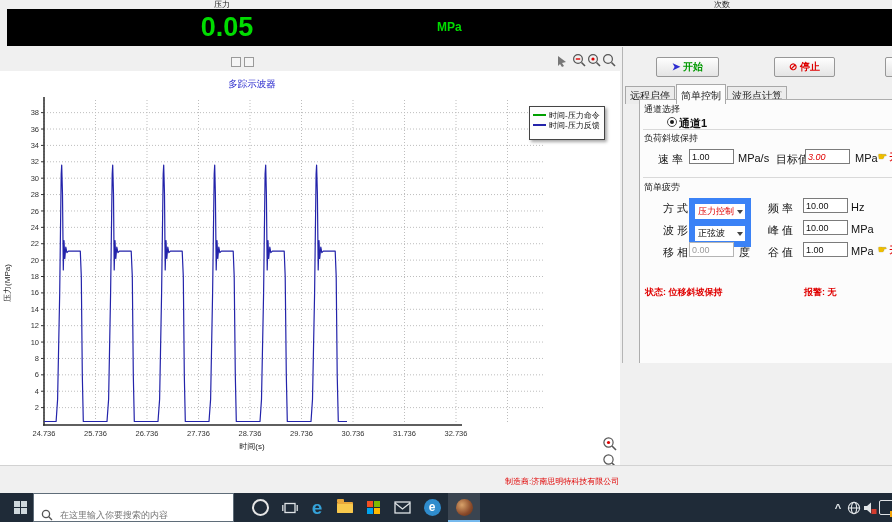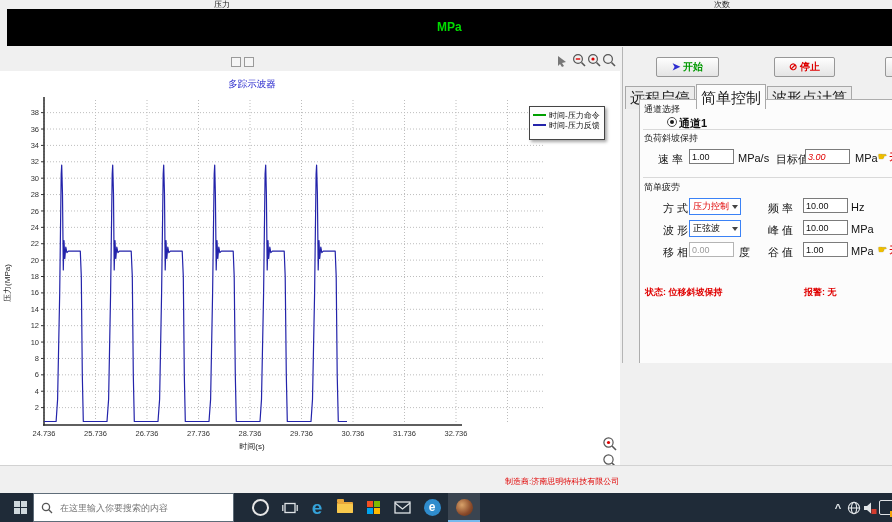--- a/index.html
+++ b/index.html
@@ -22,46 +22,46 @@
   .axis{stroke:#2a2a2a;stroke-width:1.5}
   .ytick,.xtick{font-size:7.5px;fill:#333;font-family:"Liberation Sans",sans-serif}
   .ytick{text-anchor:end}
   .xtick{text-anchor:middle}
   .ctitle{font-size:9.5px;fill:#2323cc;text-anchor:middle;font-family:"Liberation Sans",sans-serif}
   .alabel{font-size:8px;fill:#222;text-anchor:middle;font-family:"Liberation Sans",sans-serif}
   
   .rpanel{left:622px;top:47px;width:270px;height:316px;background:#f0f0f0;border-left:1px solid #b5b5b5;overflow:hidden}
   .btn{position:absolute;background:linear-gradient(#fefefe,#e4e4e4);border:1px solid #979797;border-radius:2px;font-size:10px;font-weight:bold;text-align:center;line-height:17px;cursor:default;white-space:nowrap}
   .tabrow{position:absolute;left:2px;top:37px;height:15px}
-  .tab{display:inline-block;font-size:15px;padding:2px 4px 1px 4px;background:#ececec;border:1px solid #a8a8a8;border-bottom:none;color:#222;margin-right:1px;vertical-align:bottom}
+  .tab{display:inline-block;font-size:10px;padding:2px 4px 1px 4px;background:#ececec;border:1px solid #a8a8a8;border-bottom:none;color:#222;margin-right:1px;vertical-align:bottom}
   .tab.active{background:#fcfcfc;padding-top:4px;position:relative;z-index:3}
   .card{position:absolute;left:16px;top:52px;width:268px;height:364px;background:#fcfcfc;border:1px solid #adadad;overflow:hidden}
   .gsep{position:absolute;left:3px;width:261px;height:0;border-top:1px solid #d9d9d9}
   .glabel{position:absolute;font-size:9px;color:#1a1a1a;white-space:nowrap}
   .flabel{position:absolute;font-size:11px;color:#111;white-space:nowrap}
   .fin{position:absolute;height:13px;width:39px;border:1px solid #7b7b7b;background:#fff;font-size:9px;font-family:"Liberation Sans",sans-serif;padding:0 2px;color:#111}
   .fin.red{color:#e00000}
   .fin.dis{color:#9a9a9a;border-color:#b5b5b5}
-  .sel{position:absolute;height:15px;width:47px;border:1px solid #3b82f6;background:#fff;font-size:9px;line-height:15px;padding-left:3px;white-space:nowrap}
+  .sel{position:absolute;height:15px;width:47px;border:6px solid #3b82f6;background:#fff;font-size:9px;line-height:15px;padding-left:3px;white-space:nowrap}
   .sel .arr{position:absolute;right:2px;top:6px;width:0;height:0;border-left:3px solid transparent;border-right:3px solid transparent;border-top:4px solid #444}
   .gobtn{position:absolute;font-size:9.5px;font-weight:bold;color:#e00000;white-space:nowrap;cursor:default}
   .hand{color:#edbd00;text-shadow:0 0 1px #7a6200;font-size:10px}
   .radio{position:absolute;width:8px;height:8px;border:1px solid #4a4a4a;border-radius:50%;background:#fff}
   .radio .dot{position:absolute;left:2px;top:2px;width:4px;height:4px;border-radius:50%;background:#1a1a1a}
   .statusline{position:absolute;font-size:9px;color:#e00000;font-weight:bold;white-space:nowrap}
   
   .sbar{left:0;top:465px;width:892px;height:28px;background:#f0f0f0;border-top:1px solid #d2d2d2}
   .ipbox{position:absolute;left:2px;top:2px;width:152px;height:16px;border:1px solid #6e6e6e;background:#f8f8f8;font-size:7.5px;line-height:16px;padding-left:3px;color:#111;white-space:nowrap}
   .maker{position:absolute;left:505px;top:10px;font-size:8px;color:#e00000;white-space:nowrap}
   
   .taskbar{left:0;top:493px;width:892px;height:29px;background:#1f2b38}
   .tbi{position:absolute;top:0;height:29px;width:28px;display:flex;align-items:center;justify-content:center}
   .winlogo{display:grid;grid-template-columns:6px 6px;grid-template-rows:6px 6px;gap:1px}
   .winlogo span{background:#cfd8dd}
-  .searchbox{position:absolute;left:33px;top:0;width:199px;height:27px;background:#ffffff;border:1px solid #5f6d79;display:flex;align-items:center}
+  .searchbox{position:absolute;left:33px;top:0;width:199px;height:27px;background:#ffffff;border:1px solid #5f6d79;display:flex;align-items:flex-end}
   .searchbox input{border:none;outline:none;font-size:9px;color:#3a3a3a;width:160px;background:transparent;font-family:"Liberation Sans",sans-serif}
   .edge-e{color:#35a3da;font-size:19px;font-weight:bold;line-height:29px}
   .folder{position:relative;width:16px;height:11px;background:#e9a83b;border-radius:1px}
   .folder:before{content:"";position:absolute;left:0;top:-3px;width:7px;height:3px;background:#e9a83b;border-radius:1px 1px 0 0}
   .folder:after{content:"";position:absolute;left:0;top:2px;width:16px;height:9px;background:#f8c94d;border-radius:1px}
   .msgrid{display:grid;grid-template-columns:6px 6px;grid-template-rows:6px 6px;gap:1px}
   .ie-c{width:17px;height:17px;border-radius:50%;background:#2f8ccd;color:#fff;font-size:12px;font-weight:bold;text-align:center;line-height:17px}
   .applogo{width:17px;height:17px;border-radius:50%;background:radial-gradient(circle at 35% 35%,#d8a26a,#8a4a2a 60%,#5a2d18)}
   .appbtn{position:absolute;left:448px;top:0;width:32px;height:29px;background:rgba(255,255,255,.12);display:flex;align-items:center;justify-content:center}
   .appbtn .ul{position:absolute;left:0;bottom:0;width:32px;height:2px;background:#76b9ed}
@@ -69,20 +69,21 @@
   .imebox{position:relative;width:13px;height:13px;border:1.5px solid #dfe3e6;border-radius:2px}
   .imebox .badge{position:absolute;right:-3px;bottom:-3px;width:6px;height:6px;background:#f0a30a}
 </style>
 </head>
 <body>
 
 <div class="abs top-label" style="left:180px;top:0;width:84px">压力</div>
 <div class="abs top-label" style="left:680px;top:0;width:84px">次数</div>
 
 <div class="abs display-bar">
+  <div class="abs disp-val" style="left: 113px; top: 0px; width: 214px; color: rgb(0, 220, 0);">0.05</div>
   <div class="abs disp-unit" style="left: 430px; top: 0px; color: rgb(0, 220, 0);">MPa</div>
 </div>
 
 <div class="abs sq" style="left:231px;top:57px"></div>
 <div class="abs sq" style="left:244px;top:57px"></div>
 <svg class="abs" style="left:557px;top:55px" width="11" height="12">
     <polygon points="1,1 9,7 5,8 7,11 5,12 3,9 1,11" fill="#777"></polygon>
   </svg>
 <svg class="abs" style="left:572px;top:53px" width="14" height="14">
     <circle cx="6" cy="6" r="4.4" fill="none" stroke="#555" stroke-width="1.2"></circle>

